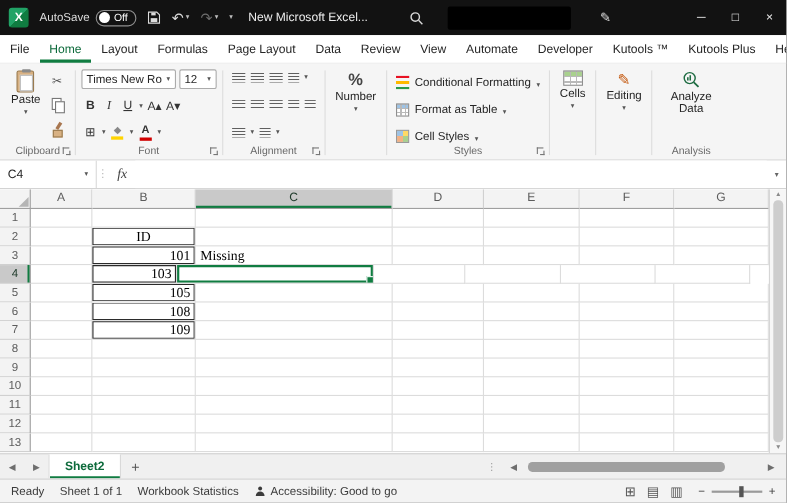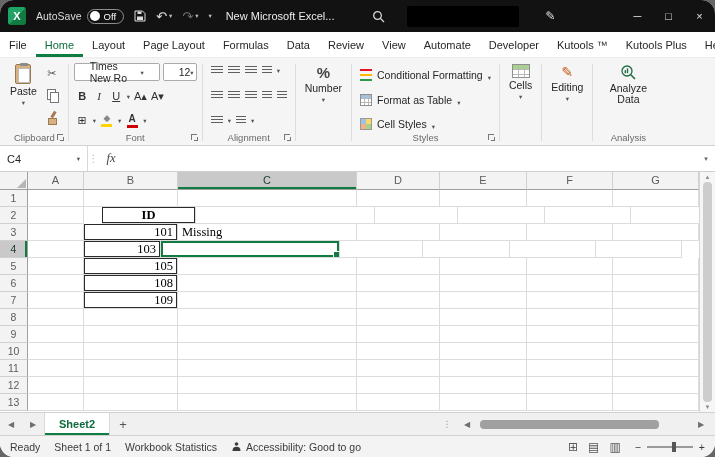--- a/index.html
+++ b/index.html
@@ -1,18 +1,18 @@
 <!DOCTYPE html>
 <html><head>
 <meta charset="utf-8">
 <style>
   * { margin:0; padding:0; box-sizing:border-box; }
   html,body { background:#666; }
   body { font-family:"Liberation Sans","DejaVu Sans",sans-serif; }
-  .app { width:715px; height:457px; background:#fff; display:flex; flex-direction:column; overflow:hidden; position:relative; color:#222;border-radius:14px; }
+  .app { width:715px; height:457px; background:#fff; display:flex; flex-direction:column; overflow:hidden; position:relative; color:#222; }
 
   
   .titlebar { height:32px; flex:0 0 auto; background:#121212; display:flex; align-items:center; gap:10px; padding-left:8px; color:#e6e6e6; font-size:11px; }
   .excel-logo { width:18px; height:18px; border-radius:3px; background:linear-gradient(135deg,#21A366 0 50%,#107C41 50%); color:#fff; font-weight:bold; font-size:11px; display:flex; align-items:center; justify-content:center; flex:0 0 auto; }
   .excel-logo::after { content:"X"; }
   .autosave { display:flex; align-items:center; gap:5px; font-size:10.5px; color:#dcdcdc; }
   .toggle { display:flex; align-items:center; gap:4px; border:1px solid #8f8f8f; border-radius:9px; padding:1px 7px 1px 2px; font-size:9.5px; color:#fff; }
   .knob { width:10px; height:10px; border-radius:50%; background:#fff; }
   .qat { display:flex; align-items:center; gap:2px; }
   .qat .glyph { font-size:13px; color:#e0e0e0; line-height:13px; }
@@ -50,21 +50,21 @@
   .mini-col { display:flex; flex-direction:column; justify-content:space-around; padding:2px 0 2px; }
   .mini { width:20px; height:15px; display:flex; align-items:center; justify-content:center; font-size:11px; color:#555; }
   .copy-icon { position:relative; width:10px; height:12px; }
   .copy-icon::before { content:""; position:absolute; left:0; top:0; width:7px; height:9px; border:1px solid #777; background:#fff; }
   .copy-icon::after { content:""; position:absolute; left:3px; top:3px; width:7px; height:9px; border:1px solid #777; background:#fff; }
   .brush-icon { position:relative; width:12px; height:13px; }
   .brush-icon::before { content:""; position:absolute; left:6px; top:0; width:3px; height:7px; background:#a8764f; transform:rotate(32deg); }
   .brush-icon::after { content:""; position:absolute; left:2px; top:7px; width:7px; height:5px; background:#d8b183; border:1px solid #9a7b4f; }
   
   .fr1 { display:flex; gap:3px; padding:2px 1px 0; }
-  .combo { height:18px; background:#fff; border:1px solid #ababab; border-radius:2px; display:flex; align-items:center; justify-content:space-between; padding:0 15px; font-size:10.5px; color:#262626; }
+  .combo { height:18px; background:#fff; border:1px solid #ababab; border-radius:2px; display:flex; align-items:center; justify-content:space-between; padding:0 4px; font-size:10.5px; color:#262626; }
   .namecombo { width:86px; }
   .sizecombo { width:34px; }
   .fr2,.fr3 { display:flex; align-items:center; gap:4px; height:19px; padding:0 3px; }
   .fbtn { min-width:13px; text-align:center; font-size:11px; color:#333; }
   .fbtn.b { font-weight:bold; }
   .fbtn.i { font-style:italic; font-family:"Liberation Serif",serif; }
   .fbtn.u { text-decoration:underline; }
   .swatch { display:inline-flex; flex-direction:column; align-items:center; gap:1px; width:14px; }
   .sg { font-size:9px; line-height:9px; color:#888; }
   .sg.dark { color:#333; font-weight:bold; font-size:10px; line-height:10px; }
@@ -98,21 +98,21 @@
   .sheet { flex:1; overflow:hidden; }
   .g-row { display:flex; height:17px; }
   .g-hdr-row { height:18px; }
   .g-corner { width:28px; flex:0 0 auto; background:#f3f3f3; border-right:1px solid #9f9f9f; border-bottom:1px solid #9f9f9f; position:relative; }
   .g-corner::after { content:""; position:absolute; right:1px; bottom:1px; border-left:9px solid transparent; border-bottom:9px solid #b5b5b5; }
   .g-colhdr { flex:0 0 auto; background:#f3f3f3; border-right:1px solid #d0d0d0; border-bottom:1px solid #9f9f9f; color:#5c5c5c; font-size:11px; text-align:center; line-height:17px; }
   .g-colhdr.sel { background:#c9c9c9; box-shadow:inset 0 -2px 0 #107C41; color:#1e3a2a; }
   .g-rowhdr { width:28px; flex:0 0 auto; background:#f3f3f3; border-right:1px solid #9f9f9f; border-bottom:1px solid #d0d0d0; color:#5c5c5c; font-size:10.5px; text-align:center; line-height:17px; }
   .g-rowhdr.sel { background:#c9c9c9; box-shadow:inset -2px 0 0 #107C41; color:#1e3a2a; }
   .g-cell { flex:0 0 auto; border-right:1px solid #dcdcdc; border-bottom:1px solid #dcdcdc; font-family:"Liberation Serif","DejaVu Serif",serif; font-size:12.5px; color:#000; line-height:16px; padding:0 4px; overflow:hidden; white-space:nowrap; }
-  .g-cell.bold { font-weight:bold;margin-left:18px; }
+  .g-cell.bold { font-weight:normal; }
   .al-center { text-align:center; } .al-right { text-align:right; } .al-left { text-align:left; }
   .boxed { box-shadow:inset 0 0 0 1px #2b2b2b; }
   .selcell { box-shadow:inset 0 0 0 2px #107C41; position:relative; }
   .selcell::after { content:""; position:absolute; right:-1px; bottom:-1px; width:5px; height:5px; background:#107C41; border:1px solid #fff; }
   .v-scroll { width:16px; flex:0 0 auto; background:#f6f6f6; border-left:1px solid #d6d6d6; display:flex; flex-direction:column; align-items:center; padding:2px 0; font-size:6px; color:#8a8a8a; }
   .v-thumb { width:9px; flex:1; margin:2px 0; background:#cdcdcd; border-radius:4px; }
 
   
   .sheet-bar { height:23px; flex:0 0 auto; background:#f0f0f0; border-top:1px solid #d1d1d1; display:flex; align-items:stretch; }
   .snav { width:22px; display:flex; align-items:center; justify-content:center; color:#6e6e6e; font-size:8px; }
@@ -177,22 +177,22 @@
       <span class="win-btn">□</span>
       <span class="win-btn">×</span>
     </span>
   </div>
 
   <div class="menubar">
     <span style="display:flex;align-items:stretch;">
         <span class="rtab">File</span>
         <span class="rtab active">Home</span>
         <span class="rtab">Layout</span>
+        <span class="rtab">Formulas</span>
         <span class="rtab">Page Layout</span>
-        <span class="rtab">Formulas</span>
         <span class="rtab">Data</span>
         <span class="rtab">Review</span>
         <span class="rtab">View</span>
         <span class="rtab">Automate</span>
         <span class="rtab">Developer</span>
         <span class="rtab">Kutools ™</span>
         <span class="rtab">Kutools Plus</span>
         <span class="rtab">Help</span>
       </span>
 

